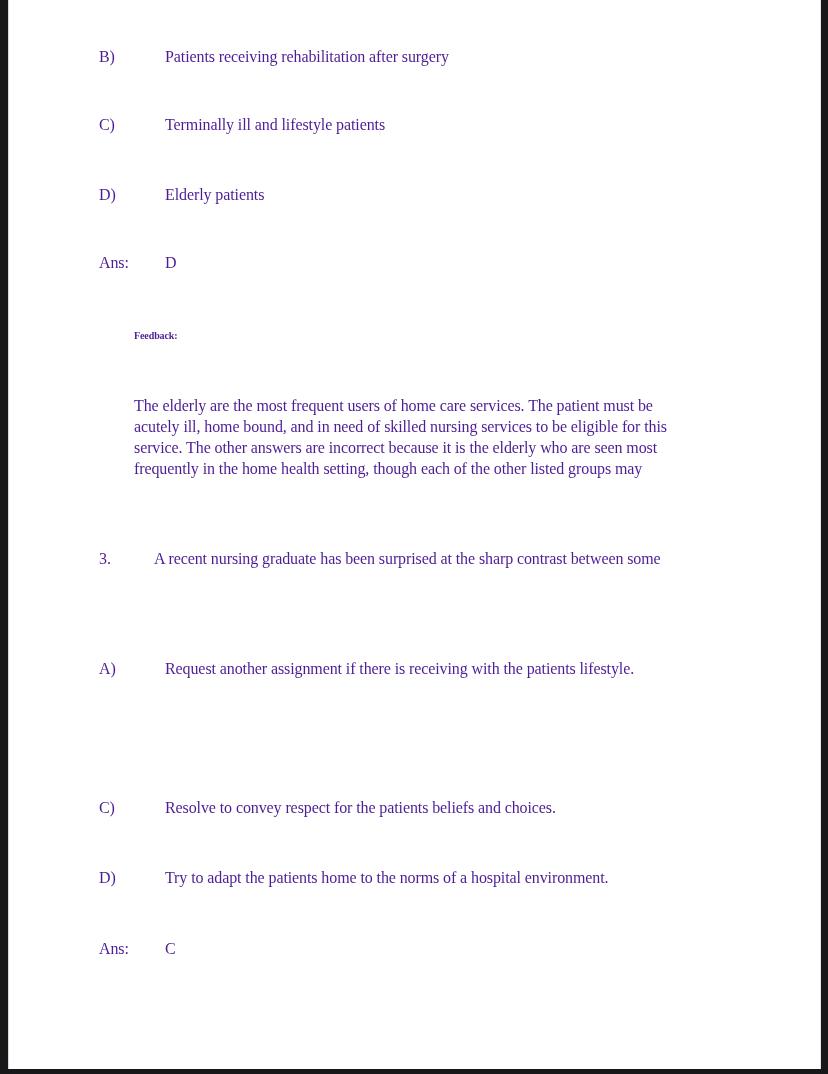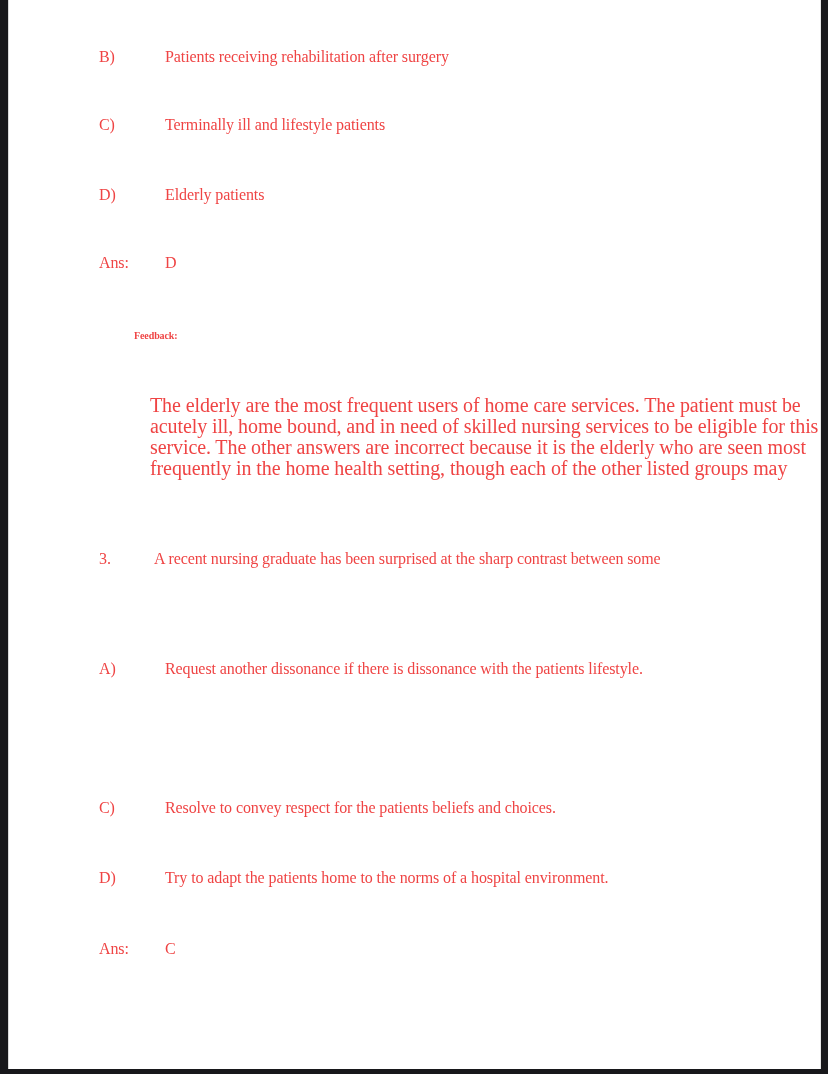--- a/index.html
+++ b/index.html
@@ -7,21 +7,21 @@
     padding: 0;
     background: #2a2a2e;
   }
   .screen {
     position: relative;
     width: 828px;
     height: 1074px;
     background: #ffffff;
     overflow: hidden;
     font-family: "Liberation Serif", serif;
-    color: #ef4444;
+    color: #4c1d95;
   }
   .edge-bar {
     position: absolute;
     background: #18181b;
     z-index: 5;
   }
   .edge-left   { left: 0; top: 0; width: 8px; height: 1074px; border-right: 1px solid #d9d9d9; }
   .edge-right  { right: 0; top: 0; width: 7px; height: 1074px; border-left: 1px solid #e6e6e6; }
   .edge-bottom { left: 0; bottom: 0; width: 828px; height: 5px; }
 
@@ -59,25 +59,24 @@
     position: absolute;
     left: 134px;
     font-size: 10px;
     line-height: 21px;
     font-weight: bold;
     letter-spacing: -0.1px;
   }
   .fb-para {
     position: absolute;
     left: 134px;
-    font-size: 20px;
+    font-size: 16px;
     line-height: 21px;
     width: 610px;
     letter-spacing: -0.1px;
-    margin-left: 16px;
   }
   .fb-line { height: 21px; white-space: nowrap; }
 </style>
 </head>
 <body>
 
 <div class="screen">
 
   <div class="edge-bar edge-left"></div>
   <div class="edge-bar edge-right"></div>
@@ -109,21 +108,21 @@
   </div>
 
   <div class="q-row" style="top:548px">
     <span class="q-num">3.</span>
     <div class="q-text">
       <div class="q-line">A recent nursing graduate has been surprised at the sharp contrast between some</div>
     </div>
   </div>
 
   <div class="row" style="top:658px">
-    <span class="opt-label">A)</span><span>Request another dissonance if there is dissonance with the patients lifestyle.</span>
+    <span class="opt-label">A)</span><span>Request another assignment if there is receiving with the patients lifestyle.</span>
   </div>
 
 
   <div class="row" style="top:797px">
     <span class="opt-label">C)</span><span>Resolve to convey respect for the patients beliefs and choices.</span>
   </div>
 
   <div class="row" style="top:867px">
     <span class="opt-label">D)</span><span>Try to adapt the patients home to the norms of a hospital environment.</span>
   </div>

